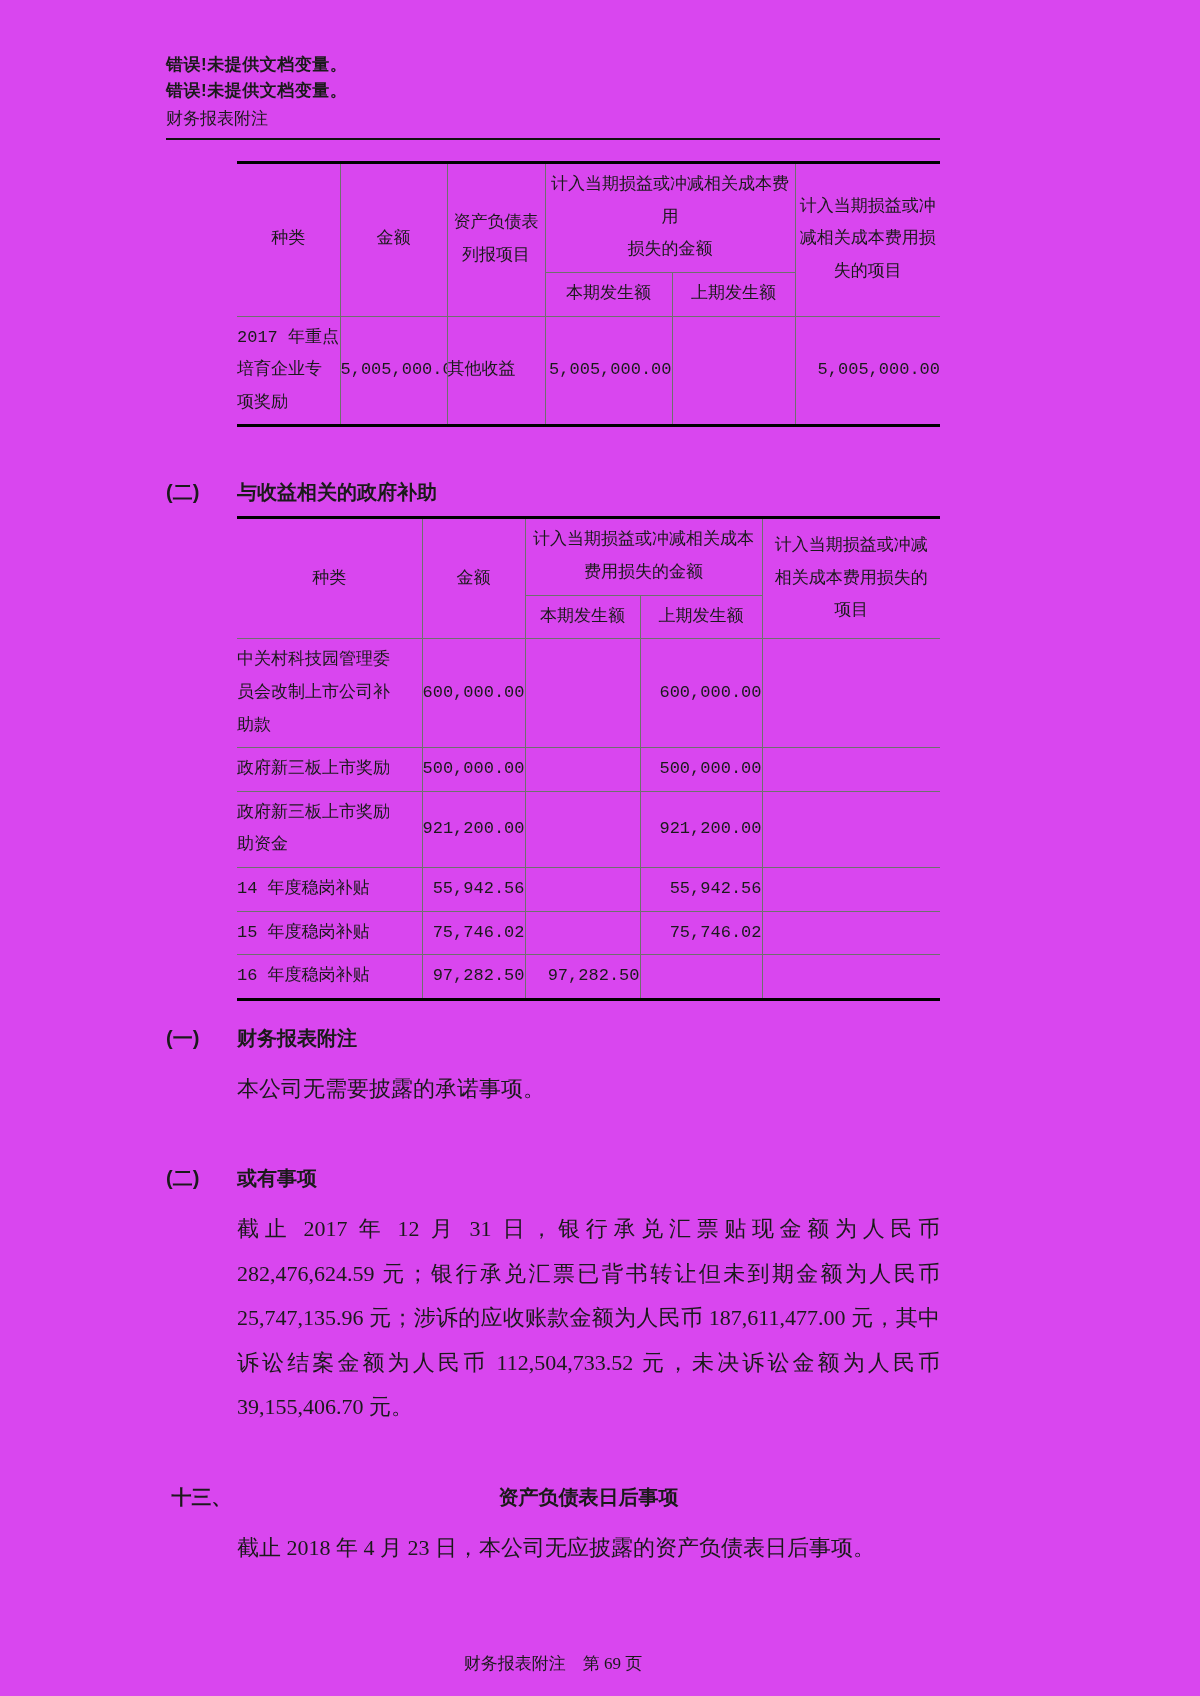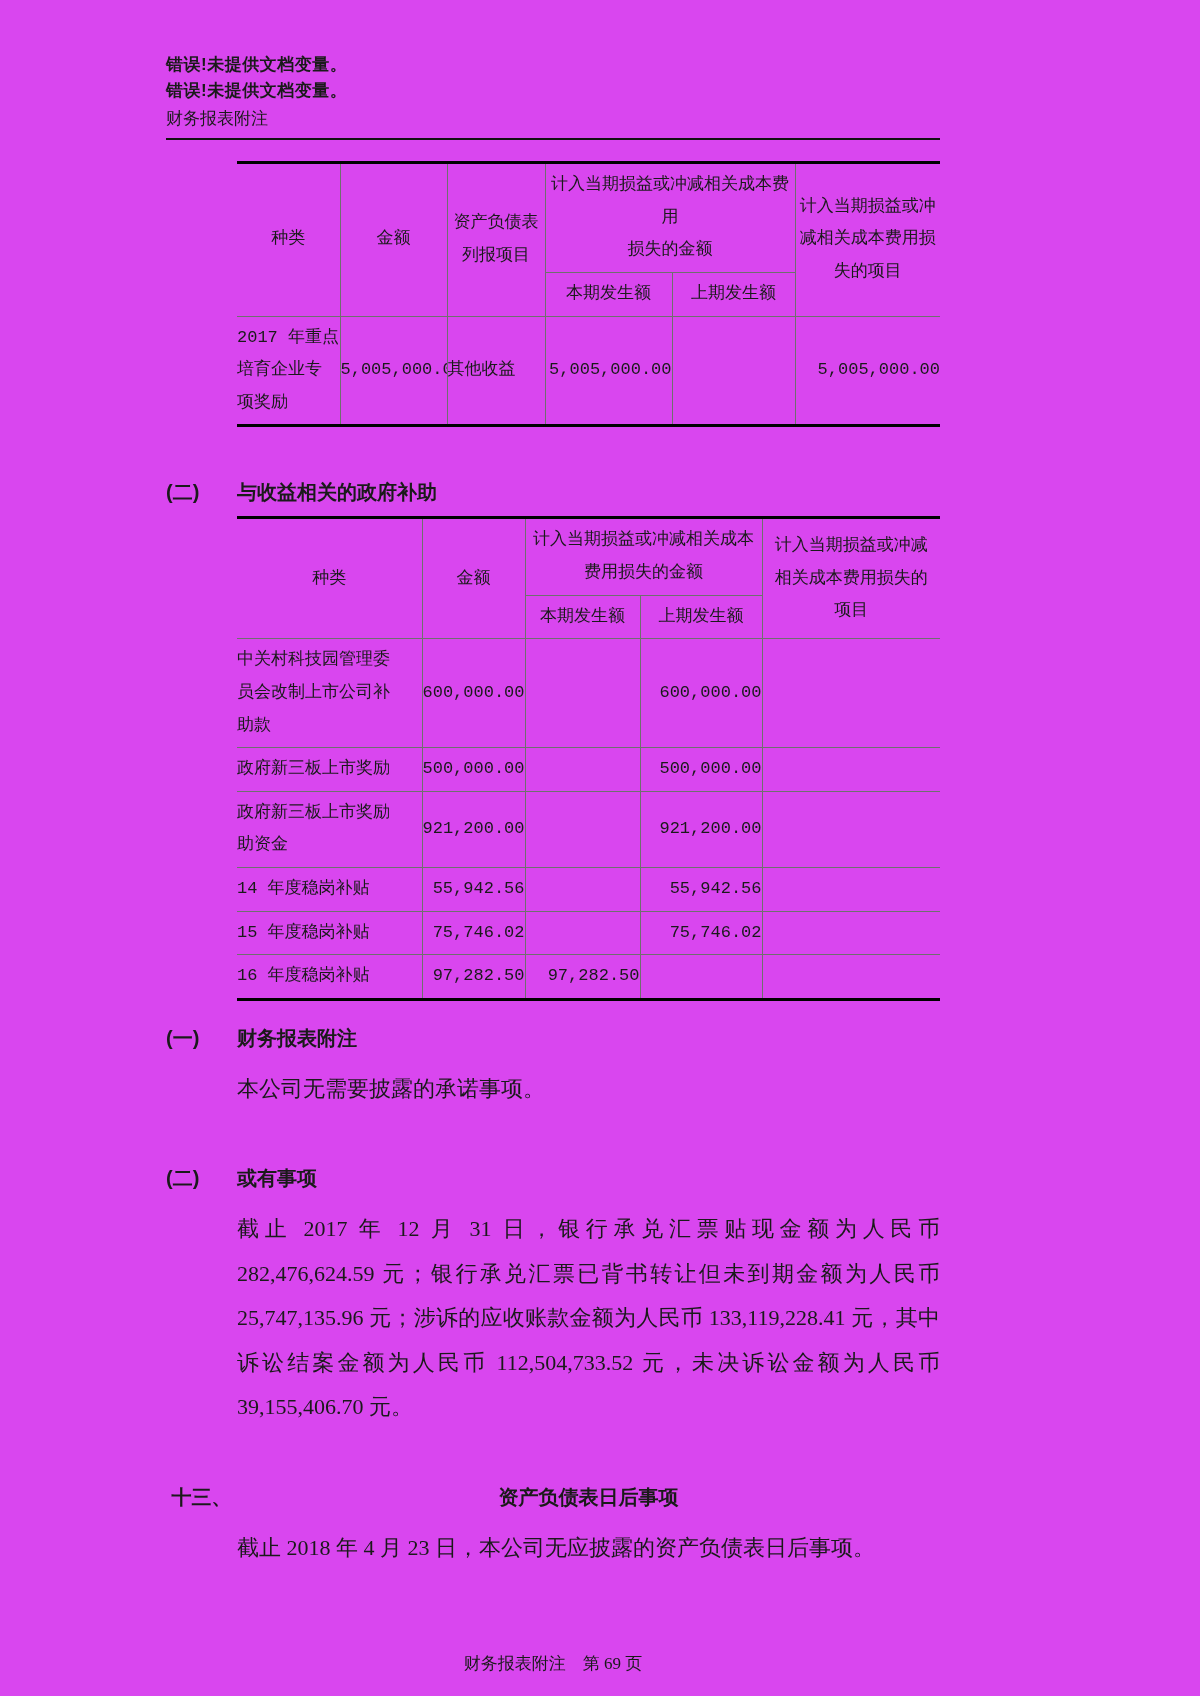--- a/index.html
+++ b/index.html
@@ -226,21 +226,21 @@
     <div class="sec mt-s121">
       <span class="sec-num">(一)</span>
       <span class="sec-title">财务报表附注</span>
     </div>
     <p class="body-text">本公司无需要披露的承诺事项。</p>
 
     <div class="sec mt-s122">
       <span class="sec-num">(二)</span>
       <span class="sec-title">或有事项</span>
     </div>
-    <p class="body-text">截止 2017 年 12 月 31 日，银行承兑汇票贴现金额为人民币 282,476,624.59 元；银行承兑汇票已背书转让但未到期金额为人民币 25,747,135.96 元；涉诉的应收账款金额为人民币 133,119,228.41 元，其中诉讼结案金额为人民币 112,504,733.52 元，未决诉讼金额为人民币 39,155,406.70 元。</p>
+    <p class="body-text">截止 2017 年 12 月 31 日，银行承兑汇票贴现金额为人民币 282,476,624.59 元；银行承兑汇票已背书转让但未到期金额为人民币 25,747,135.96 元；涉诉的应收账款金额为人民币 187,611,477.00 元，其中诉讼结案金额为人民币 112,504,733.52 元，未决诉讼金额为人民币 39,155,406.70 元。</p>
 
     <div class="sec mt-s13">
       <span class="sec-num">十三、</span>
       <span class="sec-title">资产负债表日后事项</span>
     </div>
     <p class="body-text">截止 2018 年 4 月 23 日，本公司无应披露的资产负债表日后事项。</p>
 
   </div>
 
   <div class="footer">

